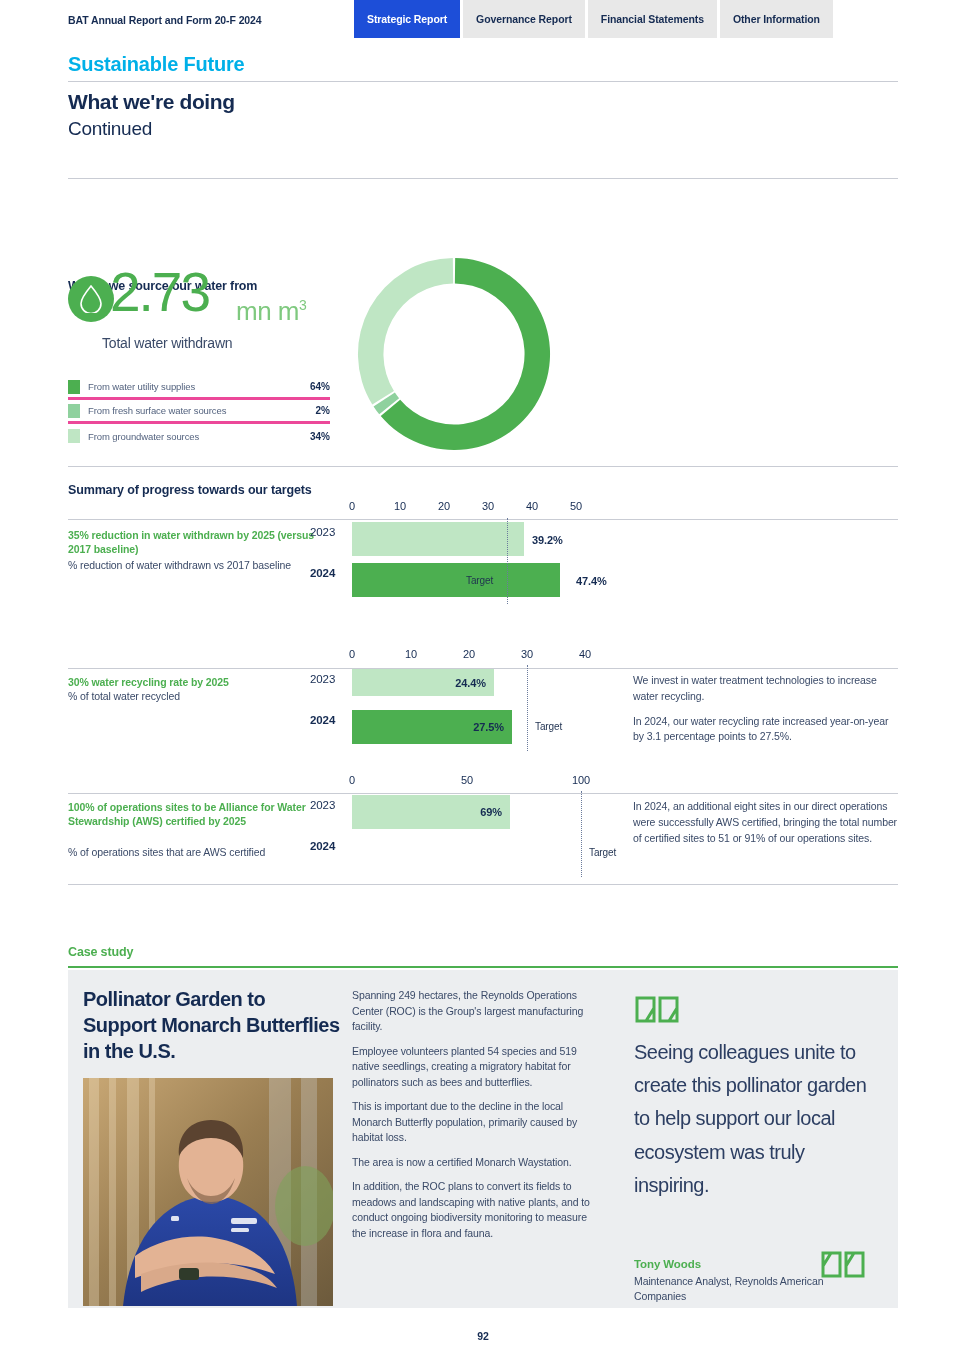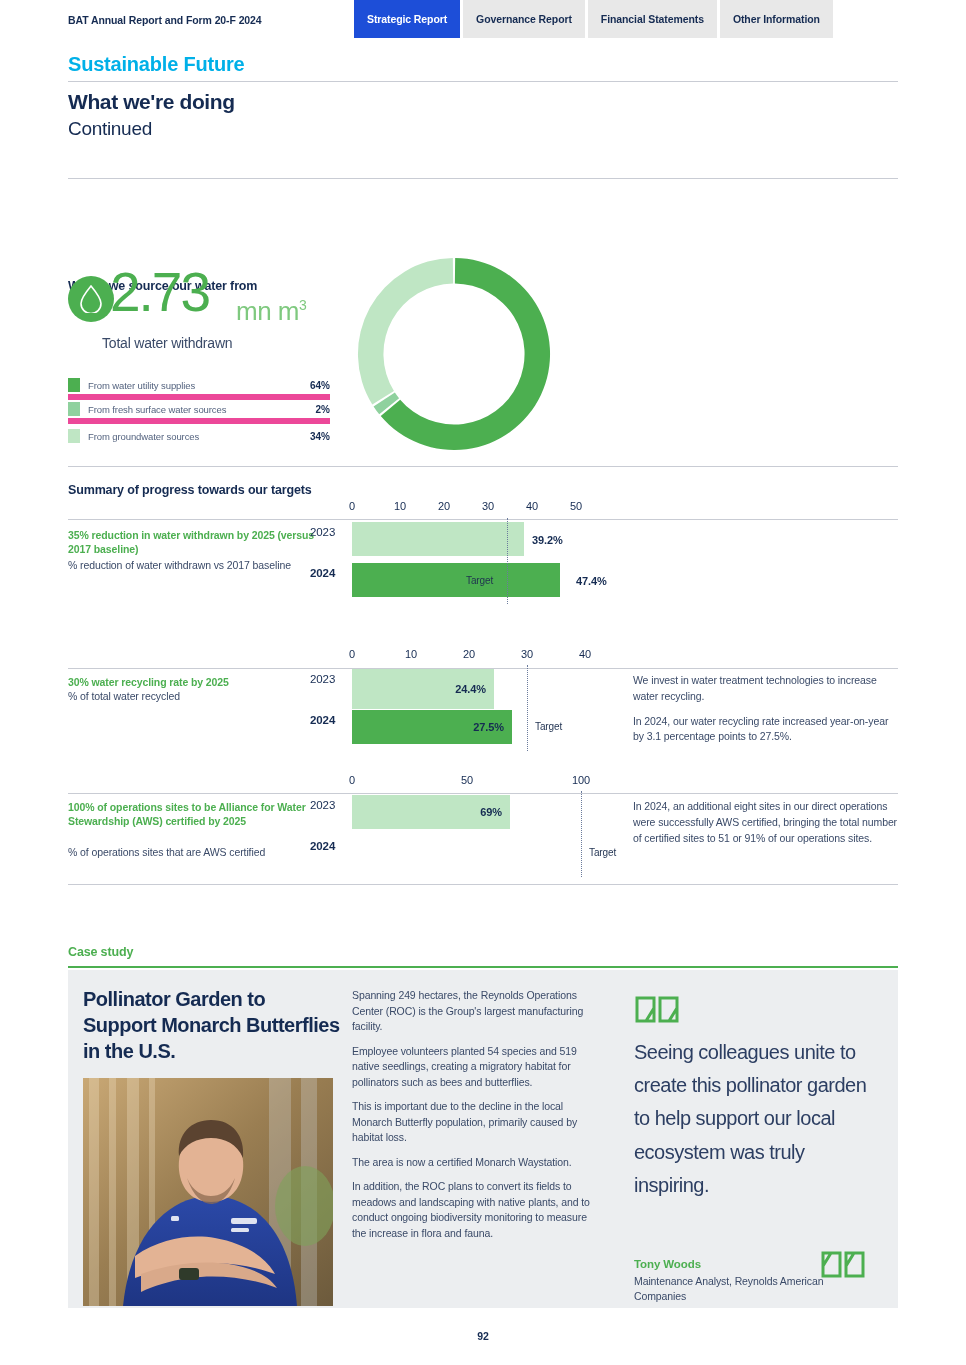--- a/index.html
+++ b/index.html
@@ -66,21 +66,21 @@
   }
   .unit sup { font-size: 14px; vertical-align: super; }
   .subcap {
     position: absolute; left: 68px; top: 335px;
     font-size: 14px; color: #3a4a68; letter-spacing: -0.2px; margin-left: 34px;
   }
 
   .legend { position: absolute; left: 68px; top: 376px; width: 262px; }
   .lrow {
     display: flex; align-items: center; height: 24px;
-    border-bottom: 6px solid #ec4899;
+    border-bottom: 3px solid #ec4899;
   }
   .lrow:last-child { border-bottom: none; }
   .swatch { width: 12px; height: 14px; flex: 0 0 12px; margin-right: 8px; }
   .lname { flex: 1; font-size: 9.5px; color: #54637f; letter-spacing: -0.1px; }
   .lval { font-size: 10px; font-weight: bold; color: #152b52; }
 
   .donut { position: absolute; left: 356px; top: 256px; width: 196px; height: 196px; }
 
   
   .sumtitle {
@@ -260,21 +260,21 @@
 
   <div class="axis" style="left:0; top:648px; width:966px;">
     <span class="atick" style="left:352px;">0</span>
     <span class="atick" style="left:411px;">10</span>
     <span class="atick" style="left:469px;">20</span>
     <span class="atick" style="left:527px;">30</span>
     <span class="atick" style="left:585px;">40</span>
   </div>
 
   <div class="ylab" style="left:310px; top:673px;">2023</div>
-  <div class="bar" style="left:352px; top:669px; width:142px; height:40px; background:#bfe6c4;">
+  <div class="bar" style="left:352px; top:669px; width:142px; height:27px; background:#bfe6c4;">
     <span class="bval">24.4%</span>
   </div>
 
   <div class="ylab b" style="left:310px; top:714px;">2024</div>
   <div class="bar" style="left:352px; top:710px; width:160px; height:34px; background:#4caf50;">
     <span class="bval">27.5%</span>
   </div>
 
   <div class="tline" style="left:527px; top:665px; height:86px;"></div>
   <div class="tlabel" style="left:535px; top:721px;">Target</div>

